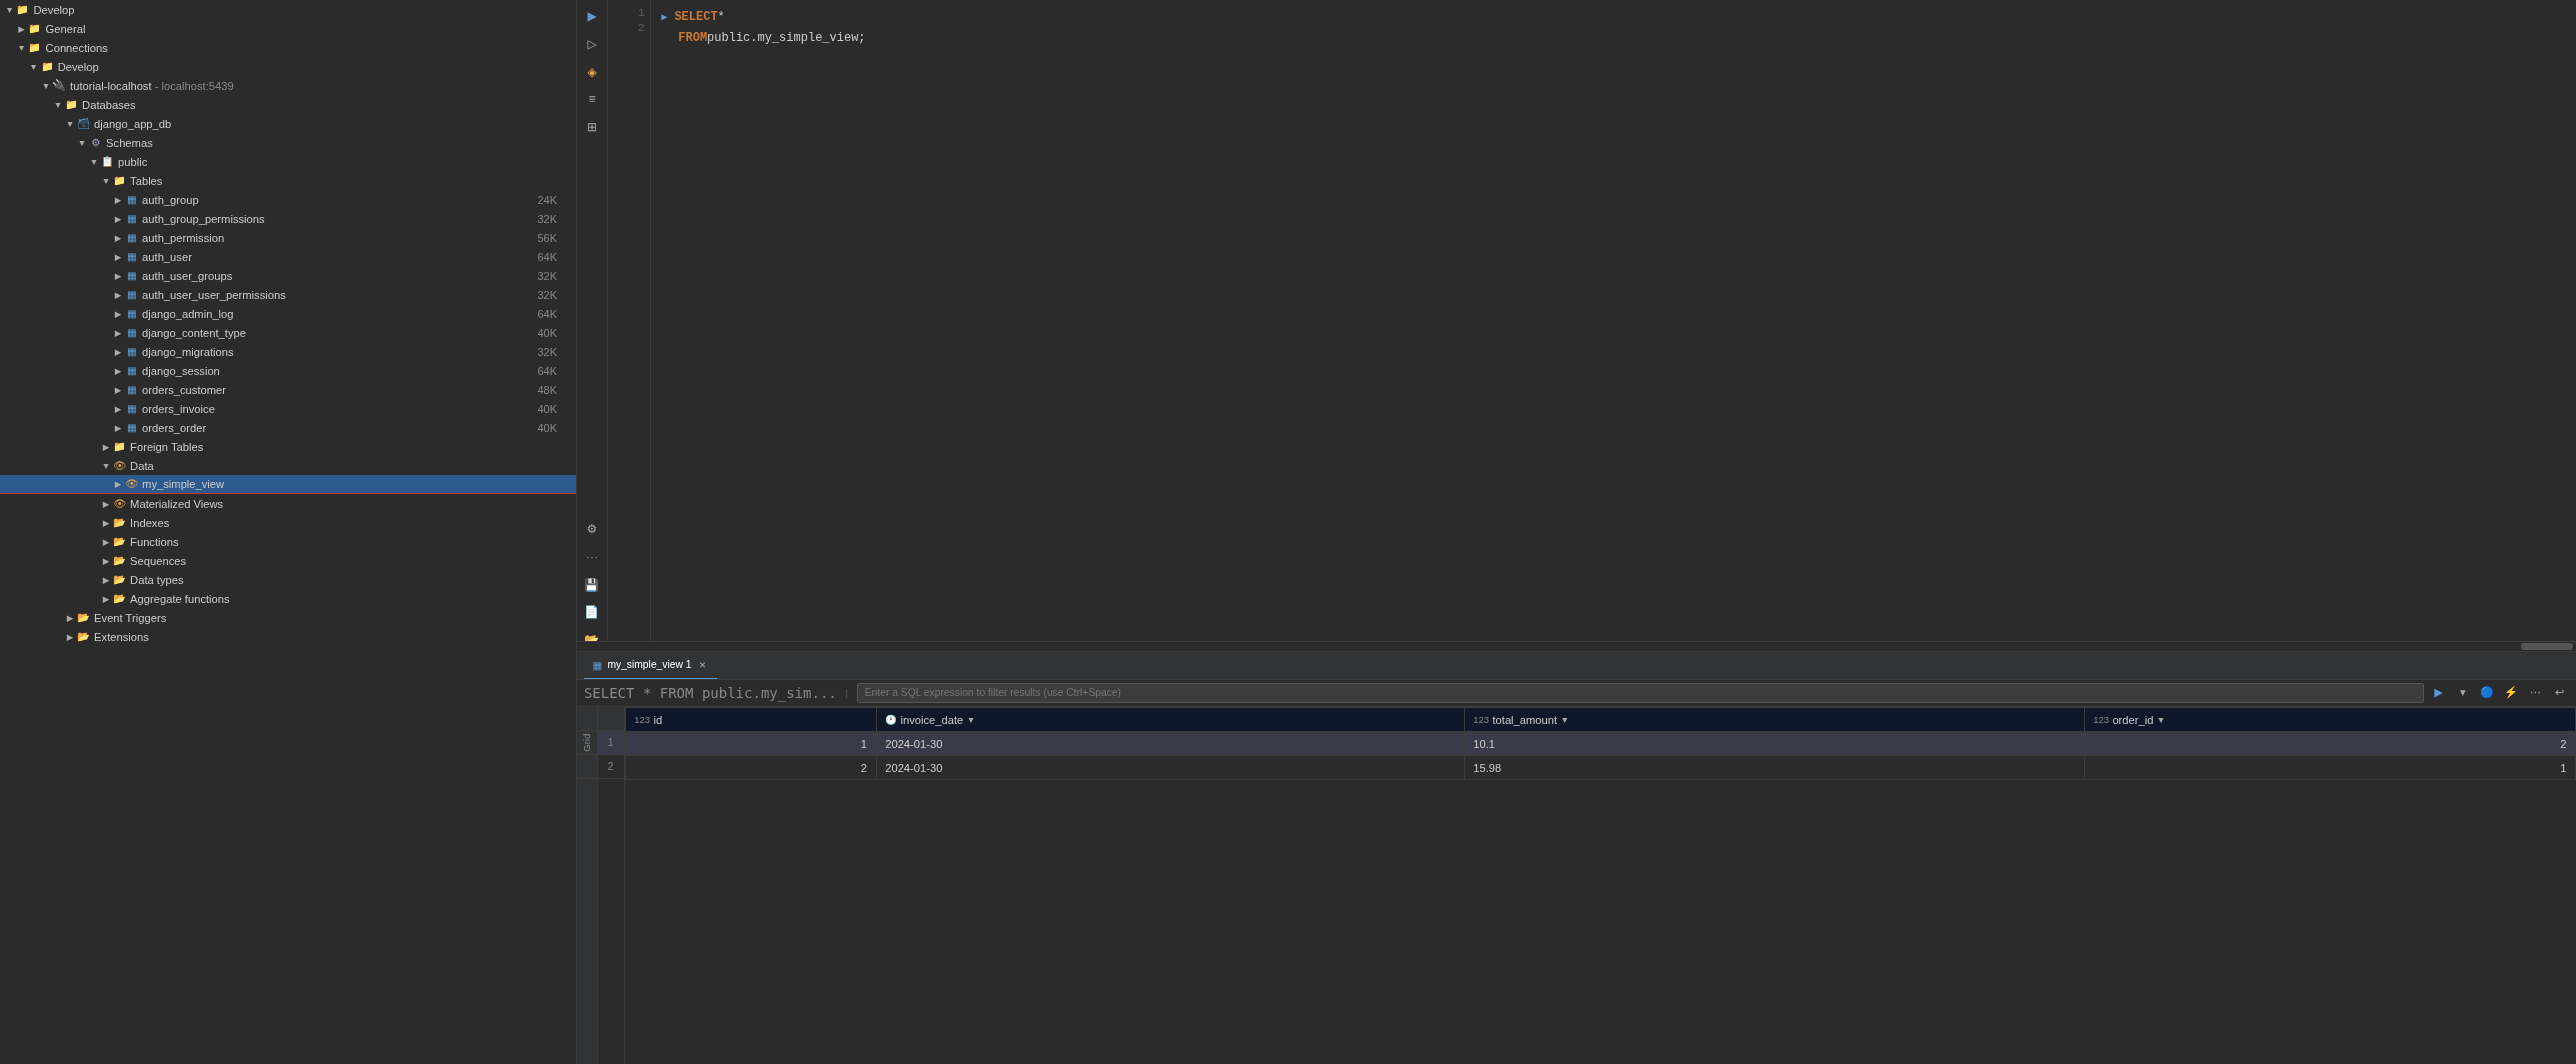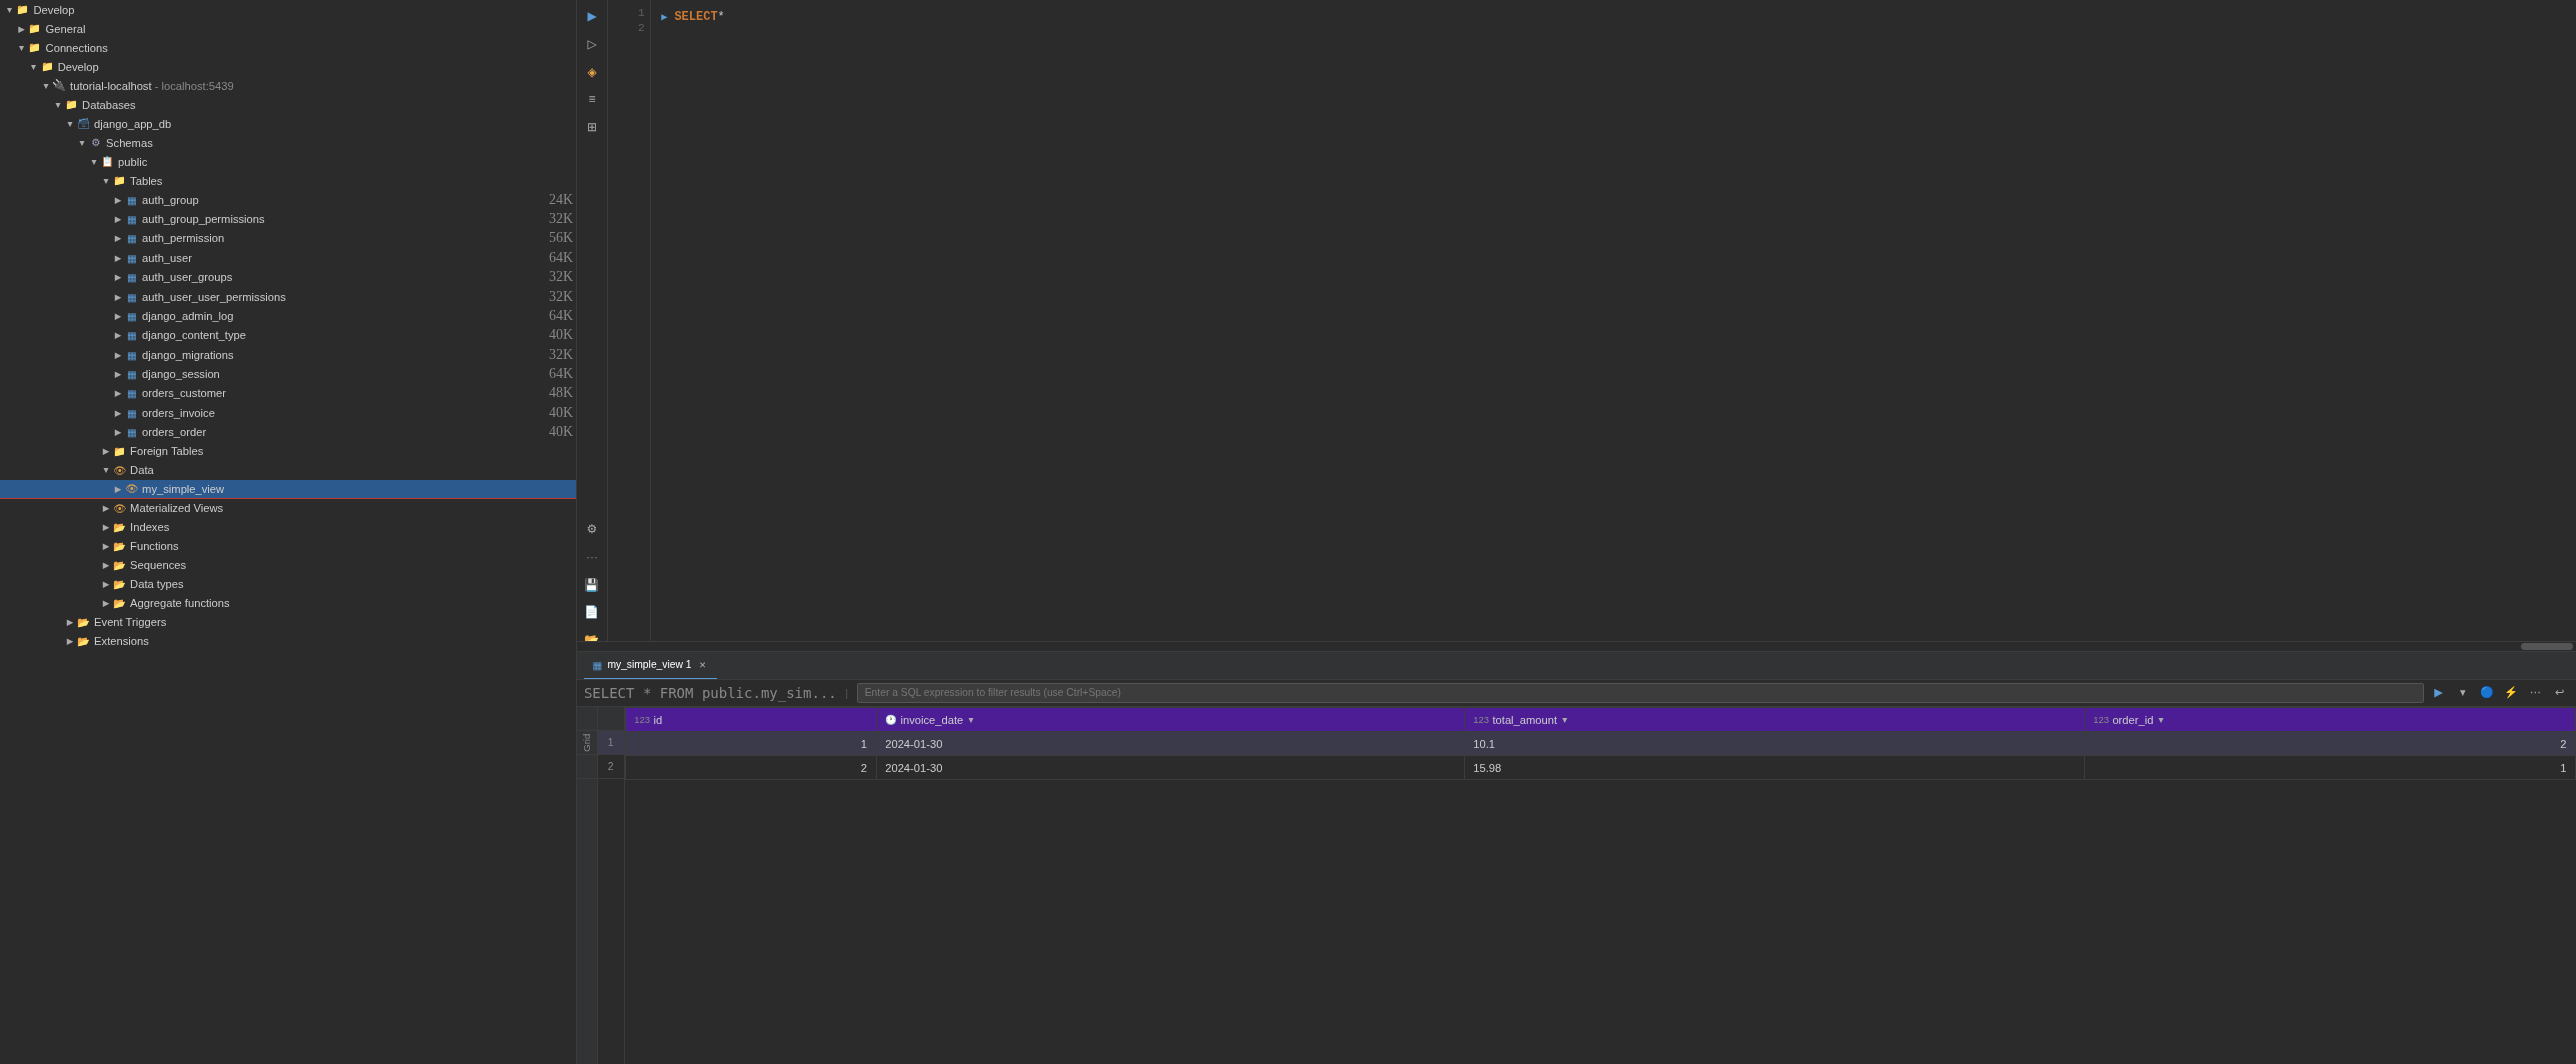--- a/index.html
+++ b/index.html
@@ -50,23 +50,22 @@
       margin-right: 2.6px;
       font-size: 10.3px;
     }
     .tree-item .label {
       flex: 1;
       color: #ccc;
       font-size: 11.2px;
     }
     .tree-item .size-badge {
       color: #888;
-      font-size: 14px;
-      margin-right: 3px;
-      font-family: Liberation Serif, serif;
+      font-size: 11px;
+      margin-right: 19px;
     }
 
     
     .icon-folder { color: #e8a44a; }
     .icon-db { color: #5b9bd5; }
     .icon-schema { color: #a0a0c0; }
     .icon-table { color: #5b9bd5; }
     .icon-view { color: #e8a44a; }
     .icon-matview { color: #e8a44a; }
     .icon-index { color: #e8a44a; }
@@ -286,21 +285,21 @@
       flex: 1;
       overflow: auto;
     }
 
     table.data-table {
       border-collapse: collapse;
       width: 100%;
       font-size: 11.2px;
     }
     table.data-table th {
-      background: #4c1d95;
+      background: #0f172a;
       border: 0.9px solid #3c3c3c;
       padding: 3.4px 8.6px;
       text-align: center;
       color: #ccc;
       font-weight: normal;
       white-space: nowrap;
       height: 24px;
     }
     table.data-table td {
       border: 0.9px solid #3c3c3c;
@@ -580,20 +579,24 @@
     <div style="display:flex;flex:1;overflow:hidden">
       <div class="editor-gutter">
         <div class="line-number">1</div>
         <div class="line-number">2</div>
       </div>
       <div class="editor-content">
         <div class="editor-line">
           <span class="play-icon">▶</span>
           <span class="sql-keyword">SELECT</span>
           <span class="sql-star"> *</span>
+        </div>
+        <div class="editor-line" style="margin-left:17px">
+          <span class="sql-keyword">FROM</span>
+          <span class="sql-text"> public.my_simple_view;</span>
         </div>
       </div>
     </div>
 
     <div style="position:absolute;bottom:413px;right:0;width:calc(100% - 577px);height:10.3px;background:#2b2b2b;border-top:0.9px solid #3c3c3c;display:flex;align-items:center;justify-content:flex-end;padding-right:3.4px">
       <div style="width:52px;height:6.9px;background:#555;border-radius:3.4px"></div>
     </div>
 
   </div>
 

